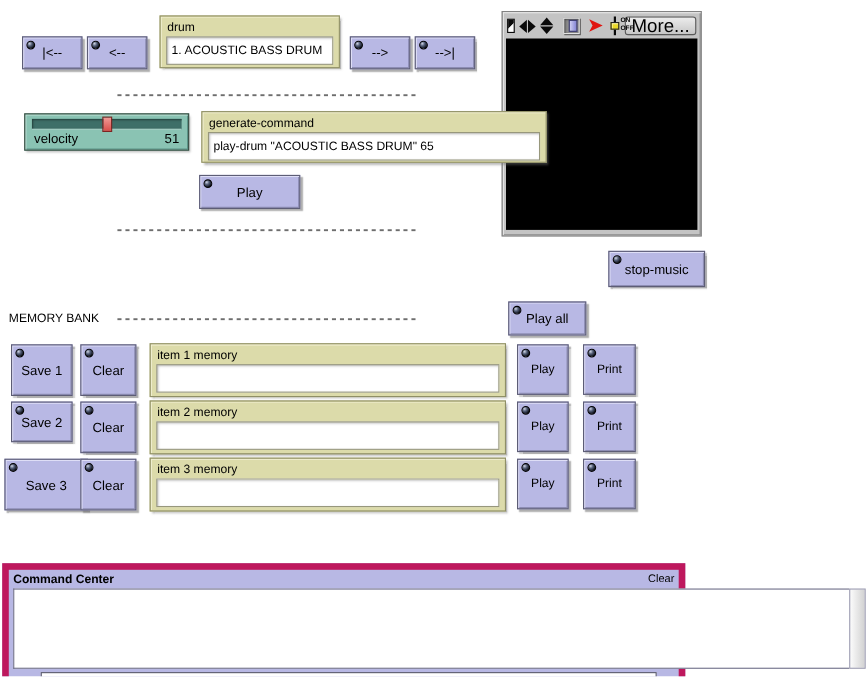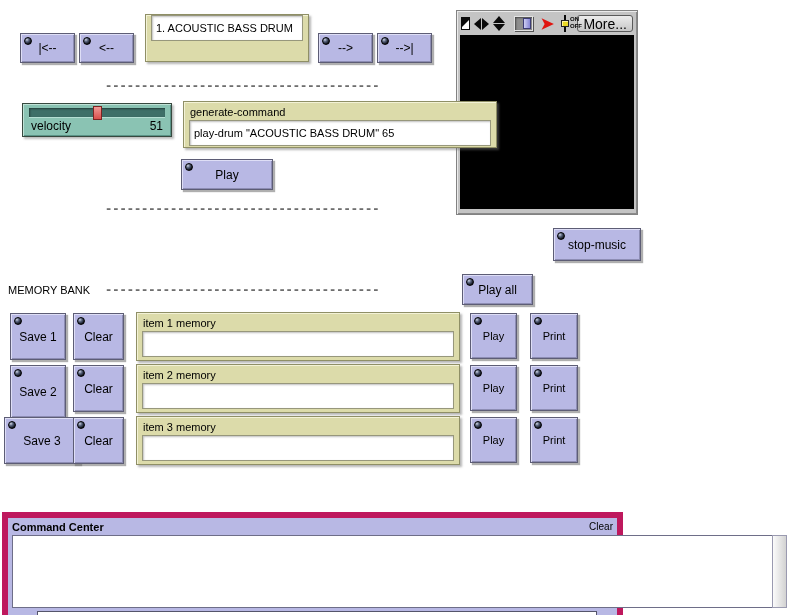--- a/index.html
+++ b/index.html
@@ -90,21 +90,21 @@
   }
   .icon-redarrow { color:#e01510; font-size:16px; line-height:14px; margin-left:4px; font-weight:bold; }
   .icon-onoff { position:relative; width:21px; height:17px; margin-left:2px; }
   .icon-onoff .stem { position:absolute; left:4px; top:0; width:2px; height:17px; background:#0a0a0a; }
   .icon-onoff .knob { position:absolute; left:1px; top:5px; width:8px; height:7px; background:#e9d827; border:1px solid #222; box-shadow: inset 1px 1px 0 #fff59a; }
   .icon-onoff .onoff-text { position:absolute; left:10px; top:1px; font-size:6px; font-weight:bold; line-height:7px; color:#000; }
   .more-btn {
     margin-left:auto; height:17px; padding:0 5px;
     background:linear-gradient(180deg,#ececec,#c6c6c6);
     border:1px solid #5a5a5a; border-radius:3px;
-    font-size:14px; display:flex; align-items:center; cursor:pointer;
+    font-size:17px; display:flex; align-items:center; cursor:pointer;
   }
   .display-canvas { width:100%; height:174px; background:#000; }
 
   
   .command-center {
     position:absolute; left:2px; top:512px; width:621px; height:117px;
     background:#b8b8e4; border:6px solid #be185d;
   }
   .cc-header { height:17px; display:flex; align-items:center; padding:0 4px; }
   .cc-title { font-size:11px; font-weight:bold; color:#000; }
@@ -140,20 +140,21 @@
   <div class="btn" style="left:20px; top:33px; width:55px; height:30px;">
     <span class="orb"></span>
     <span>|&lt;--</span>
   </div>
   <div class="btn" style="left:79px; top:33px; width:55px; height:30px;">
     <span class="orb"></span>
     <span>&lt;--</span>
   </div>
 
   <div class="panel-khaki" style="left:145px; top:14px; width:164px; height:48px;">
+    <div class="panel-title">drum</div>
     <div class="panel-field">1. ACOUSTIC BASS DRUM</div>
   </div>
 
   <div class="btn" style="left:318px; top:33px; width:55px; height:30px;">
     <span class="orb"></span>
     <span>--&gt;</span>
   </div>
   <div class="btn" style="left:377px; top:33px; width:55px; height:30px;">
     <span class="orb"></span>
     <span>--&gt;|</span>
@@ -237,21 +238,21 @@
   </div>
   <div class="btn" style="left:470px; top:313px; width:47px; height:46px; font-size:11px;">
     <span class="orb"></span>
     <span>Play</span>
   </div>
   <div class="btn" style="left:530px; top:313px; width:48px; height:46px; font-size:11px;">
     <span class="orb"></span>
     <span>Print</span>
   </div>
 
-  <div class="btn" style="left:10px; top:365px; width:56px; height:53px;">
+  <div class="btn" style="left:10px; top:365px; width:56px; height:37px;">
     <span class="orb"></span>
     <span>Save 2</span>
   </div>
   <div class="btn" style="left:73px; top:365px; width:51px; height:47px;">
     <span class="orb"></span>
     <span>Clear</span>
   </div>
   <div class="panel-khaki" style="left:136px; top:364px; width:324px; height:49px;">
     <div class="panel-title">item 2 memory</div>
     <div class="panel-field"></div>

